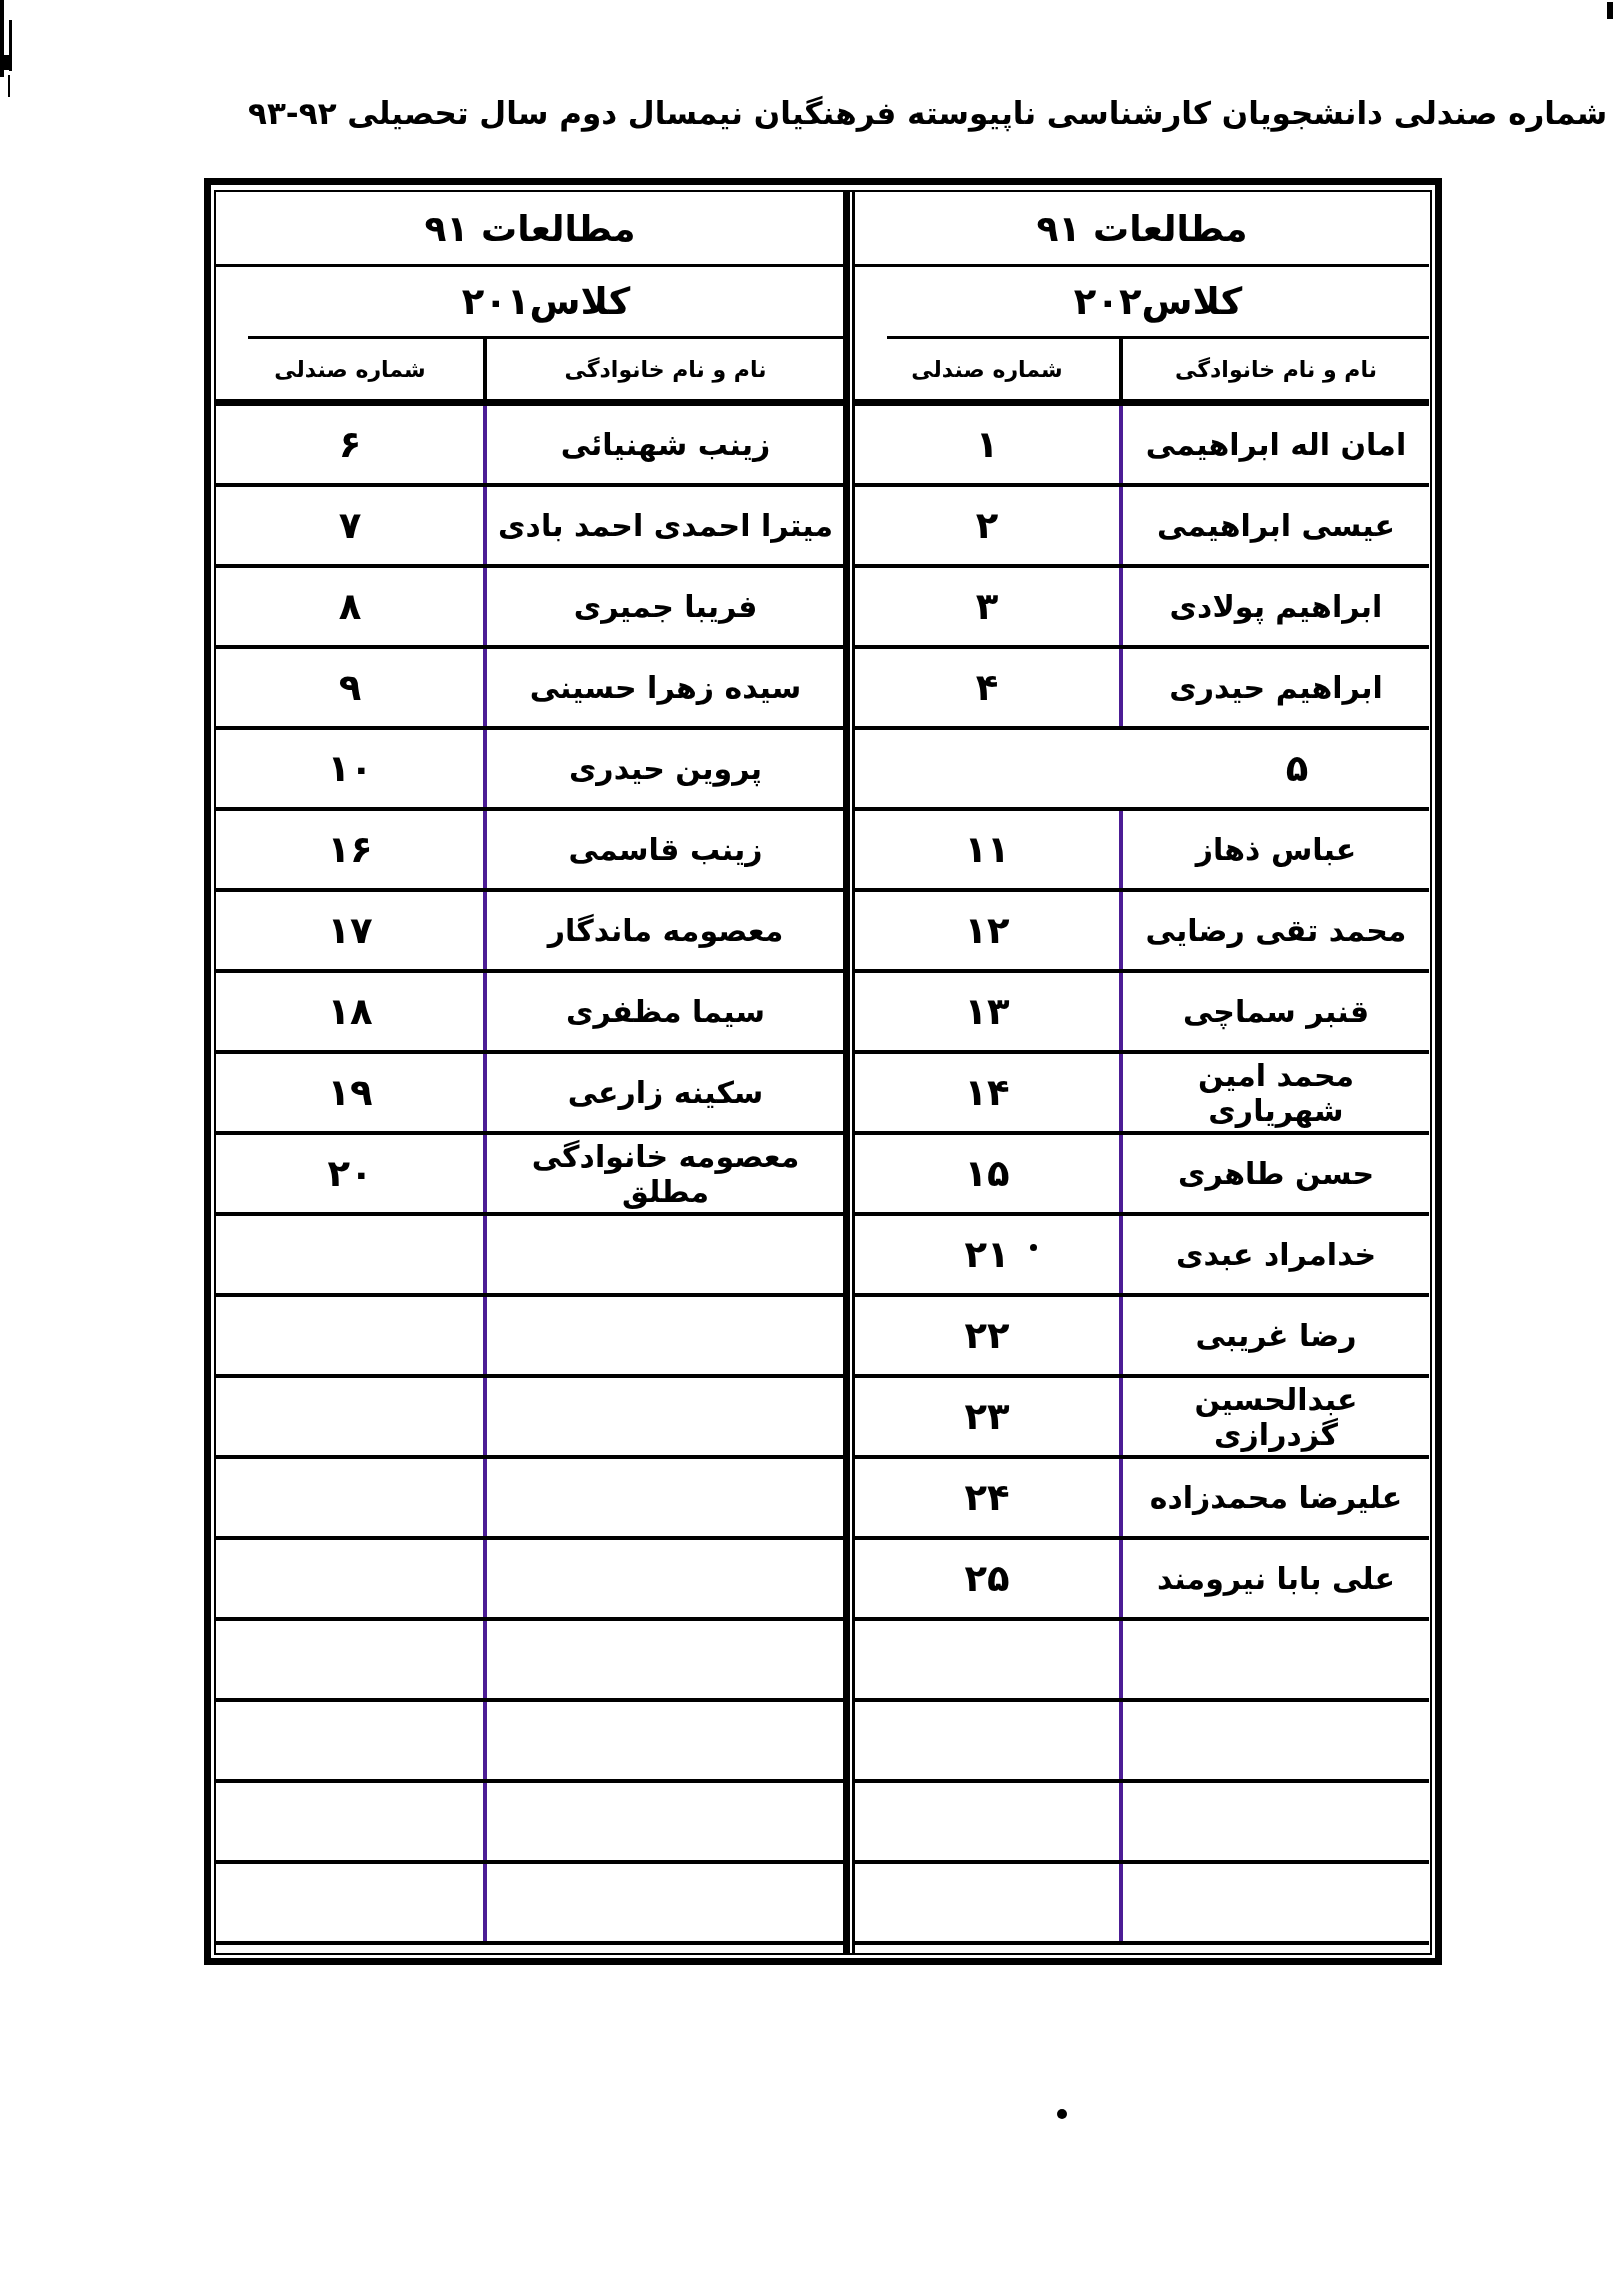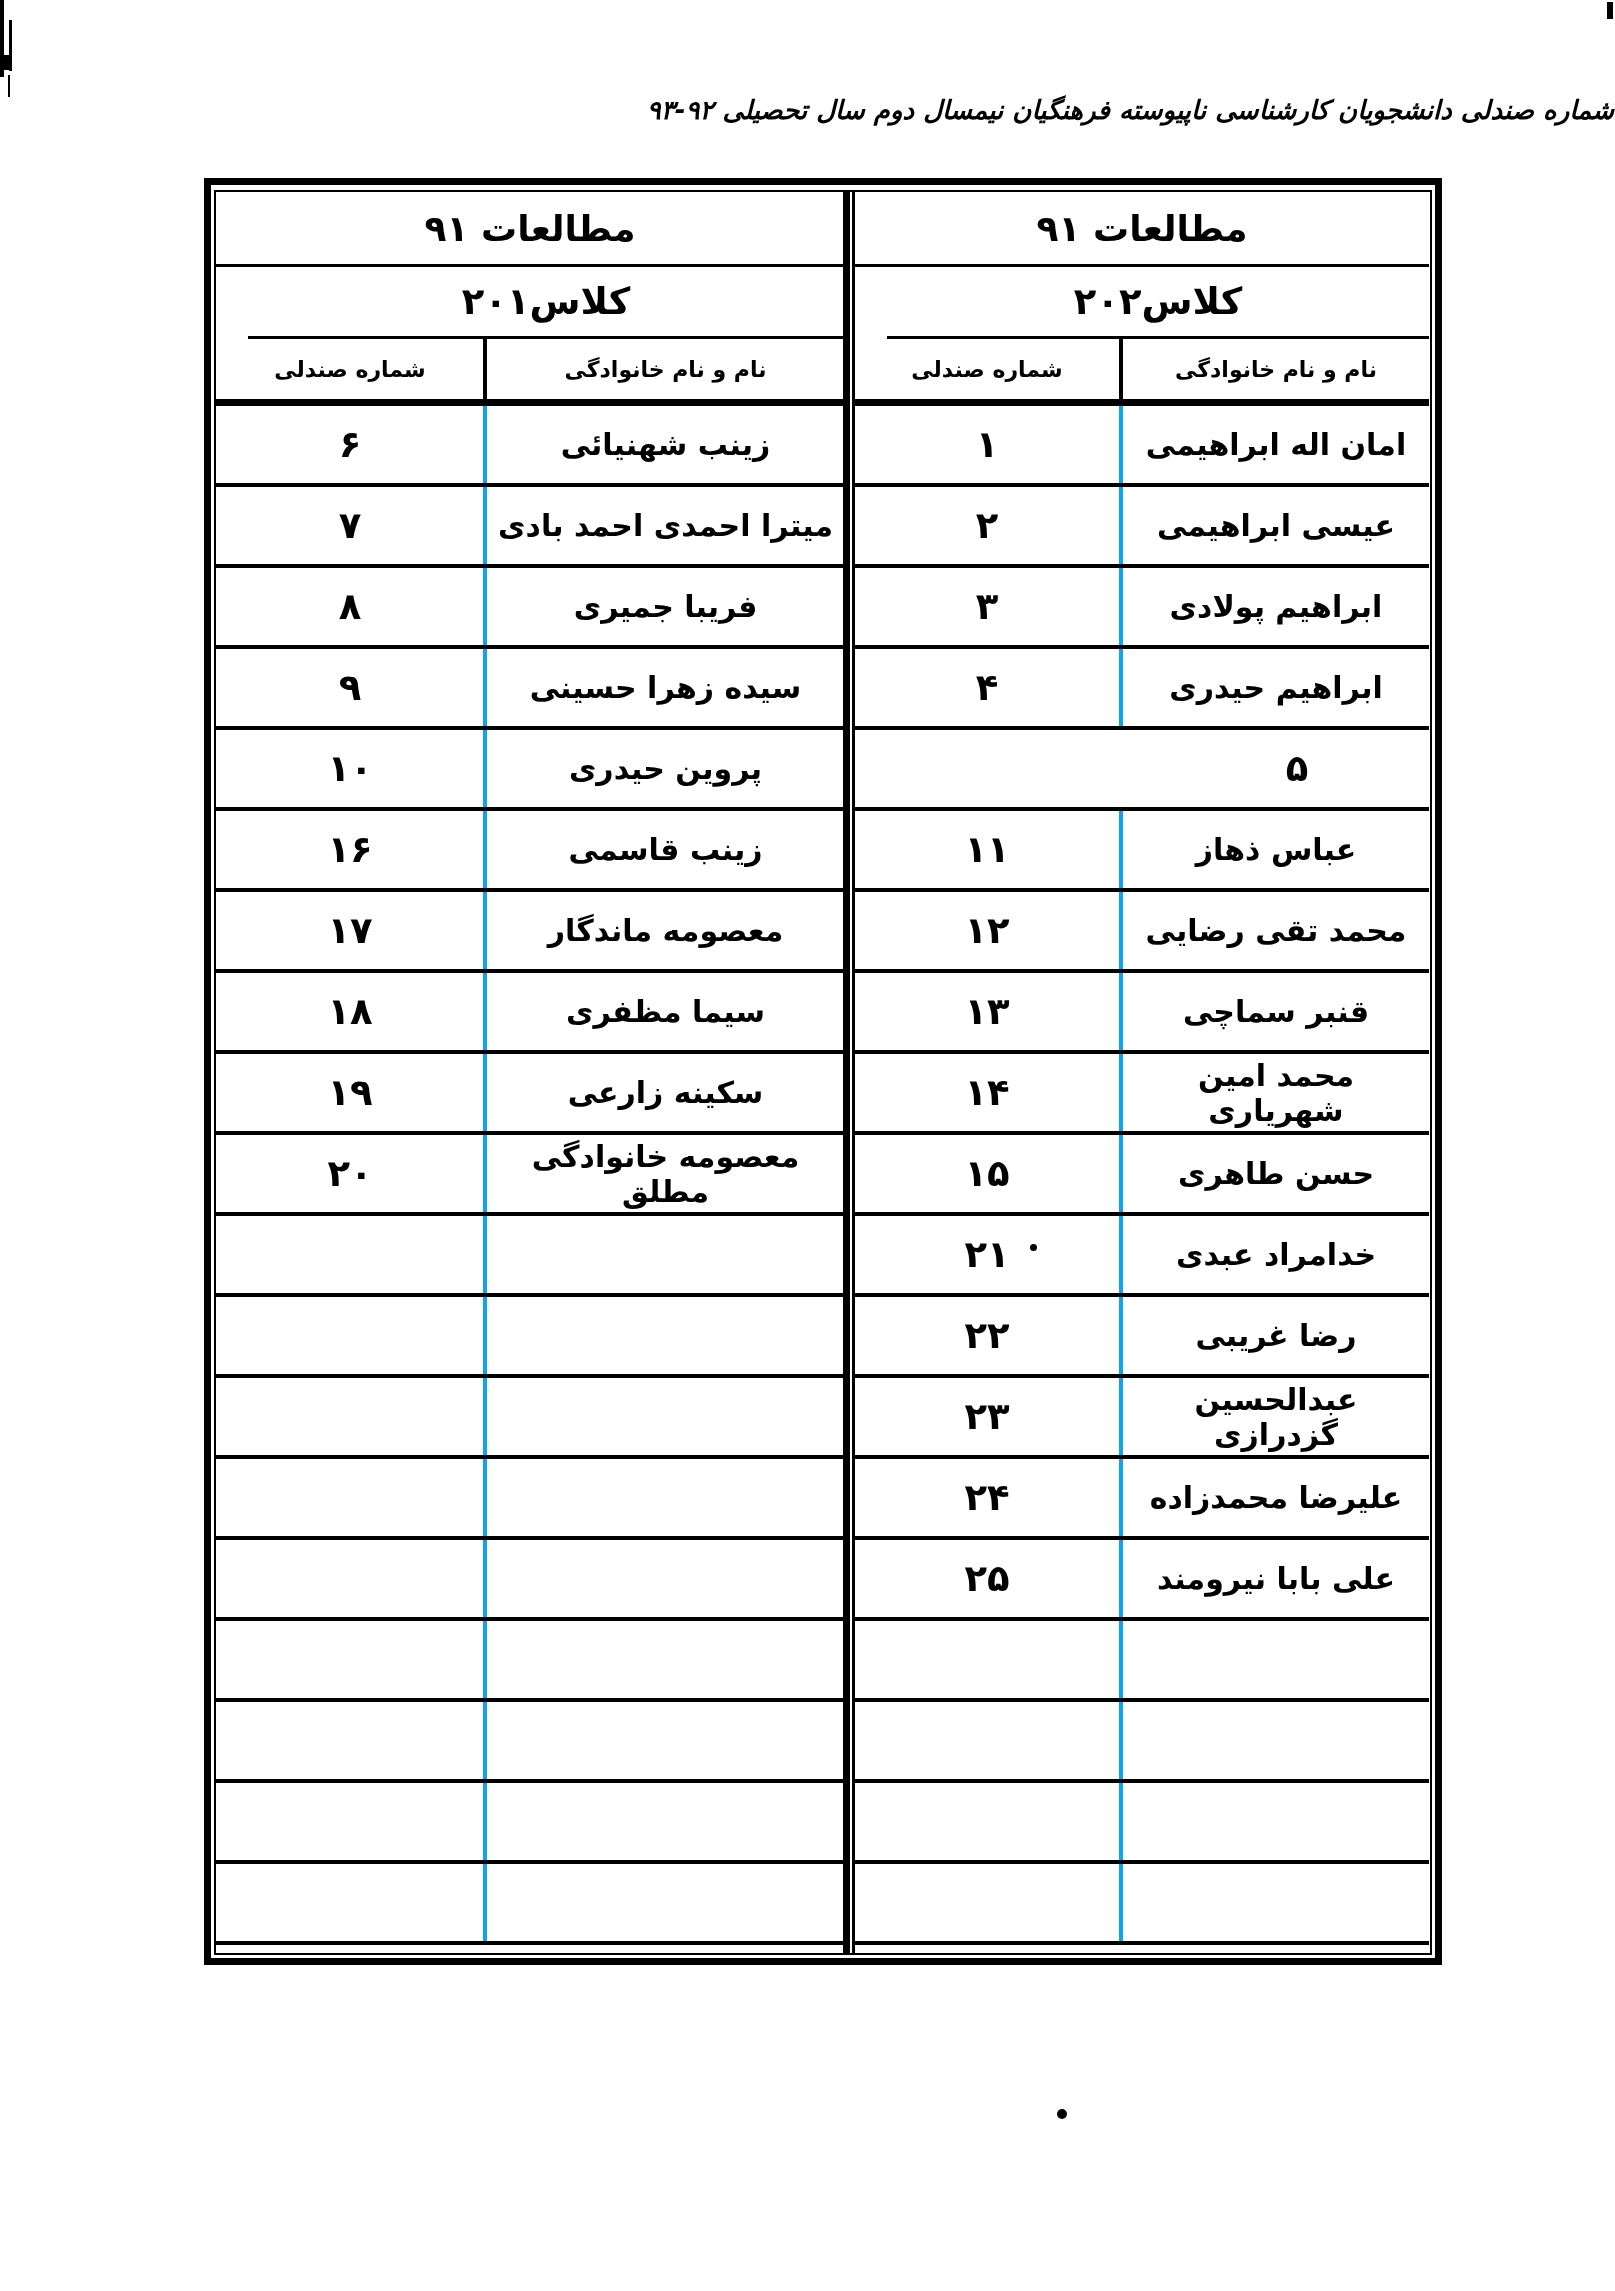--- a/index.html
+++ b/index.html
@@ -2,22 +2,22 @@
 <html lang="fa"><head>
 <meta charset="utf-8">
 <style>
   html,body{margin:0;padding:0;background:#fff;}
   .page{
     position:relative;width:1616px;height:2292px;background:#ffffff;
     font-family:"DejaVu Sans",sans-serif;color:#000;overflow:hidden;
   }
   .doc-title{
     position:absolute;top:95px;left:248px;width:1366px;
-    text-align:right;direction:rtl;unicode-bidi:embed;
-    font-size:26px;font-weight:bold;letter-spacing:0.5px;white-space:nowrap;font-style:italic;
+    text-align:left;direction:rtl;unicode-bidi:embed;
+    font-size:31px;font-weight:bold;letter-spacing:0.5px;white-space:nowrap;
   }
   
   .table-frame{position:absolute;left:204px;top:178px;width:1238px;height:1787px;
     border:7px solid #000;box-sizing:border-box;}
   .table-inner{position:absolute;left:214px;top:190px;width:1218px;height:1765px;
     border:2px solid #000;box-sizing:border-box;}
   .mid-thick{position:absolute;left:843px;top:192px;width:7px;height:1761px;background:#000;}
   .mid-thin{position:absolute;left:852px;top:192px;width:3px;height:1761px;background:#000;}
   
   .half{position:absolute;top:192px;direction:rtl;}
@@ -30,21 +30,21 @@
   .hrow-c{height:60px;border-bottom:7px solid #000;display:flex;font-weight:bold;}
   .hrow-c .name-h,.hrow-c .seat-h{display:flex;align-items:center;justify-content:center;
     font-size:22px;box-sizing:border-box;}
   .hrow-c .name-h{border-left:4px solid #000;}
   .right .name-h,.right .name-c{width:310px;}
   .right .seat-h,.right .seat-c{width:264px;}
   .left  .name-h,.left  .name-c{width:361px;}
   .left  .seat-h,.left  .seat-c{width:266px;}
   
   .drow{height:81px;border-bottom:4px solid #000;display:flex;box-sizing:border-box;}
-  .drow .name-c{border-left:4px solid #0ea5e9;box-sizing:border-box;display:flex;
+  .drow .name-c{border-left:4px solid #4c1d95;box-sizing:border-box;display:flex;
     align-items:center;justify-content:center;font-size:30px;font-weight:bold;
     text-align:center;padding:0 6px;}
   .drow .seat-c{display:flex;align-items:center;justify-content:center;
     font-size:37px;font-weight:bold;}
   
   .artifact{position:absolute;background:#000;}
   .artifact.round{border-radius:50%;}
 </style>
 </head>
 <body>

